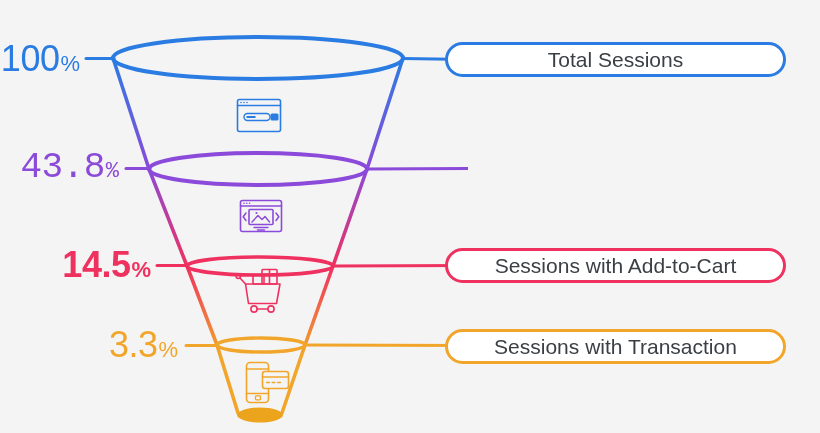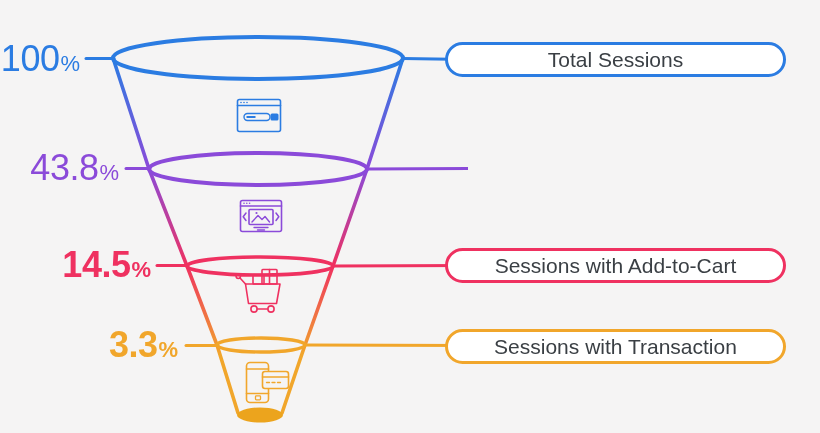--- a/index.html
+++ b/index.html
@@ -11,23 +11,23 @@
   #canvas{position:relative;width:820px;height:433px;background:var(--background);overflow:hidden;}
   #funnel-svg{position:absolute;left:0;top:0;}
 
   .pct{
     position:absolute;display:flex;align-items:baseline;justify-content:flex-end;
     height:44px;line-height:44px;font-weight:normal;white-space:nowrap;
   }
   .pct .num{font-size:36px;letter-spacing:-0.5px;}
   .pct .sfx{font-size:22px;margin-left:1px;}
   .pct0{left:0;top:37px;width:80px;color:var(--stage0);}
-  .pct1{left:0;top:146px;width:119px;color:var(--stage1);}
+  .pct1{left:0;top:146px;width:119px;color:var(--stage1);font-family:Liberation Mono, monospace;}
   .pct2{left:0;top:243px;width:151px;color:var(--stage2);font-weight:bold;}
-  .pct3{left:0;top:323px;width:178px;color:var(--stage3);font-weight:bold;}
+  .pct3{left:0;top:323px;width:178px;color:var(--stage3);}
 
   .pill{
     position:absolute;left:445px;width:335px;height:29px;
     background:var(--pill_bg);border:3px solid;border-radius:18px;
     display:flex;align-items:center;justify-content:center;
     font-size:21px;color:var(--pill_text);white-space:nowrap;
   }
   .pill0{top:42px;border-color:var(--stage0);}
   .pill1{top:151px;border-color:var(--stage1);}
   .pill2{top:248px;border-color:var(--stage2);}

